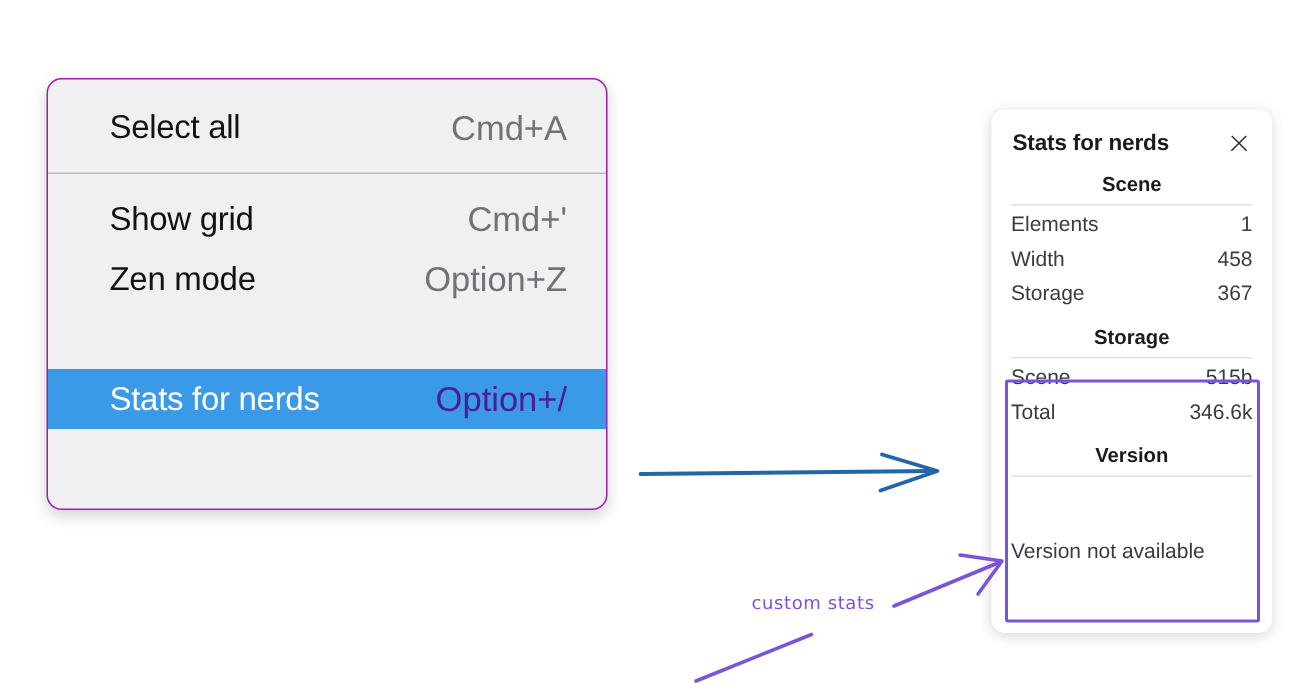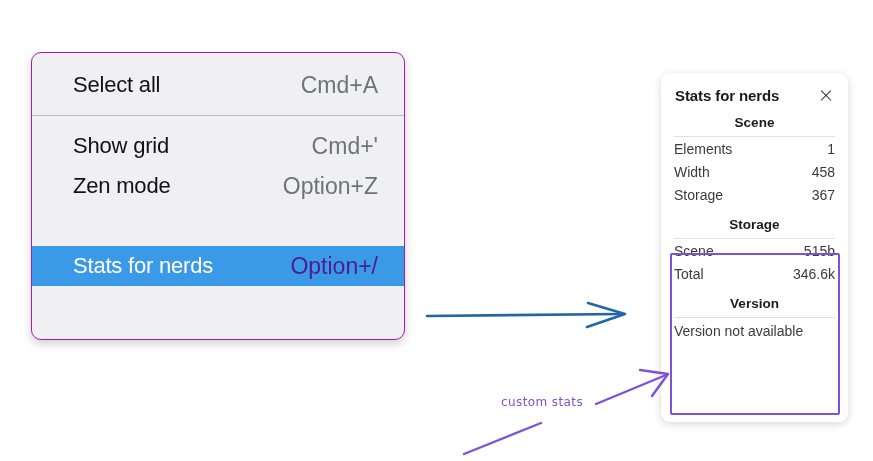--- a/index.html
+++ b/index.html
@@ -69,21 +69,21 @@
     text-align:center;font-size:13.5px;font-weight:bold;color:#1b1b1f;
     padding:11px 0 6px 0;
   }
   .sec-rule{height:1px;background:#dfe0e3;}
   .srow{
     display:flex;justify-content:space-between;align-items:center;
     font-size:14px;color:#3a3b40;padding:4px 0 3px 0;
   }
   .srow .k{white-space:nowrap;}
   .srow .v{white-space:nowrap;}
-  .one-line{font-size:14px;color:#3a3b40;padding:5px 0 3px 0;white-space:nowrap;}
+  .one-line{font-size:14px;color:#3a3b40;padding:5px 0 3px 0;white-space:nowrap;margin-top:36px;}
 
   
   .hl-box{
     position:absolute;left:670px;top:253px;width:170px;height:162px;
     border:2px solid #7b52d9;
     border-radius:2px;
     box-sizing:border-box;
     pointer-events:none;
   }
 

